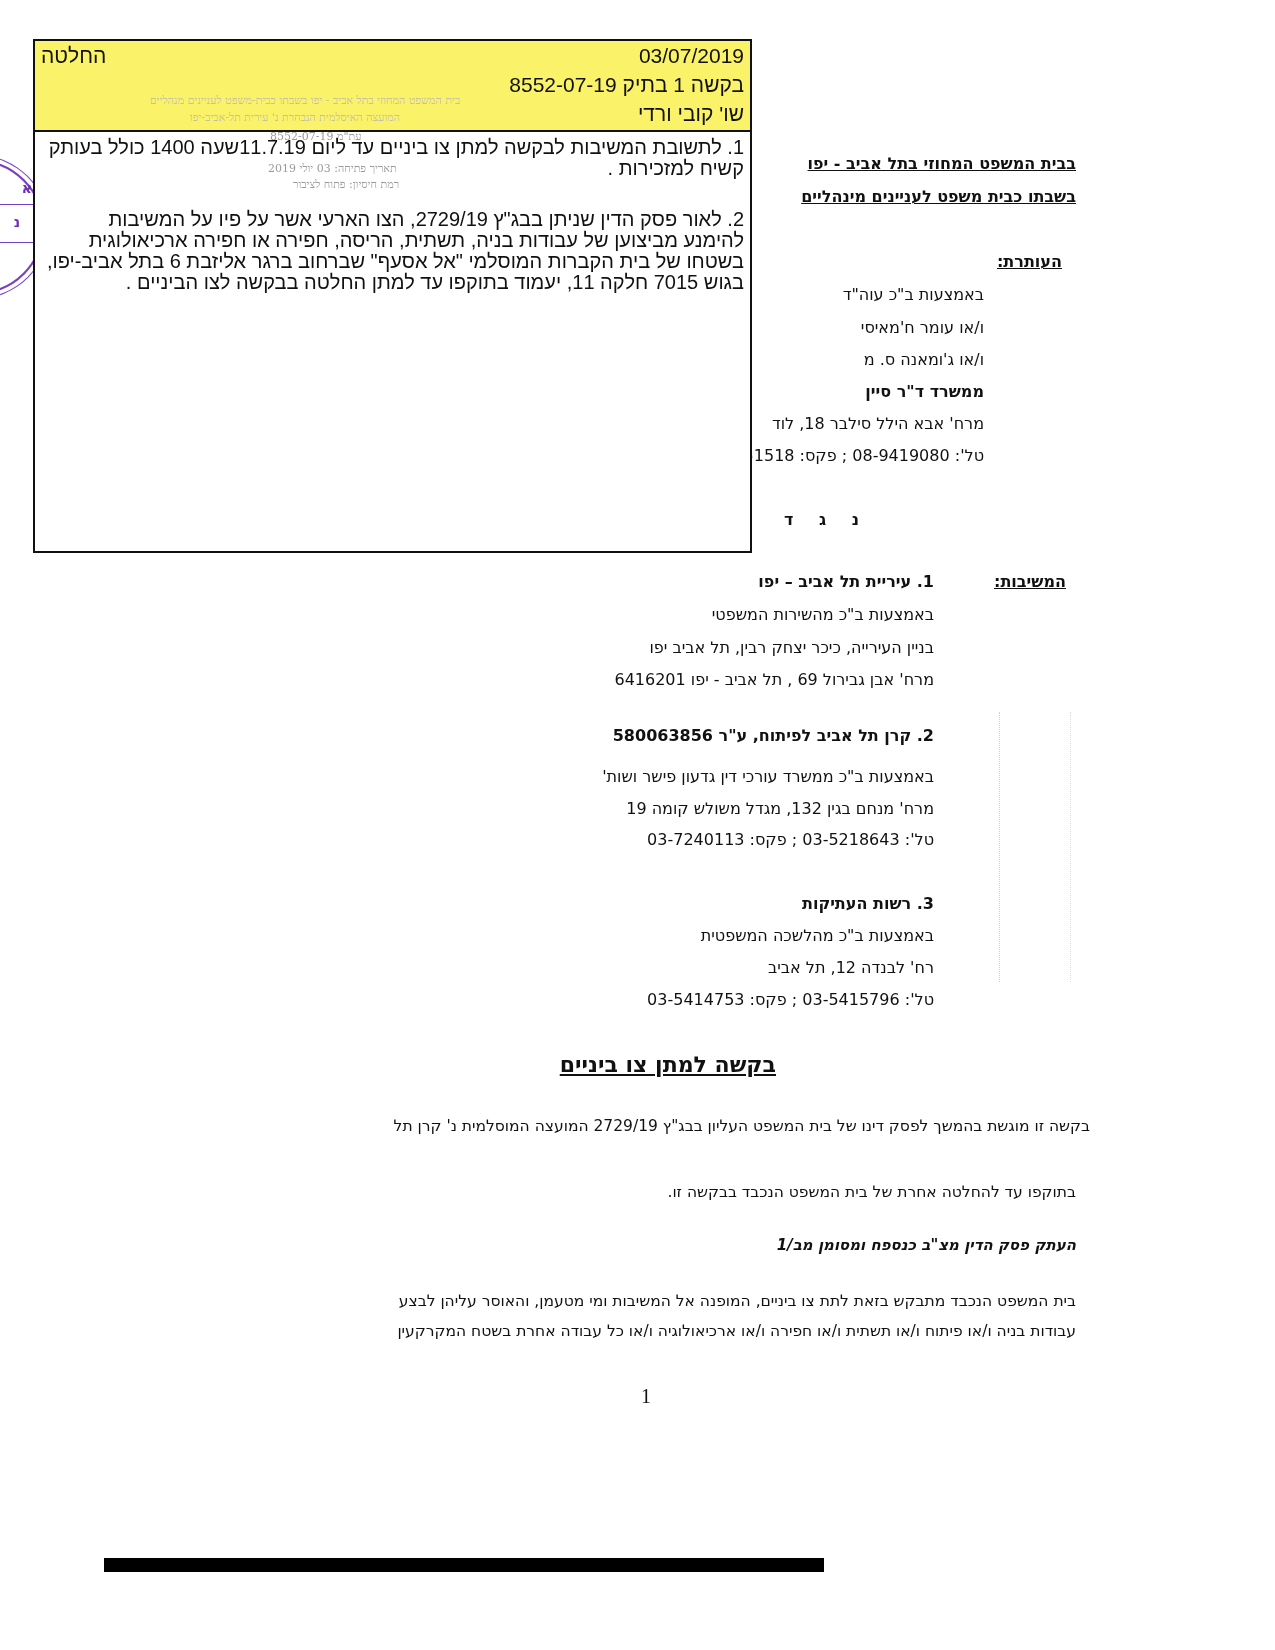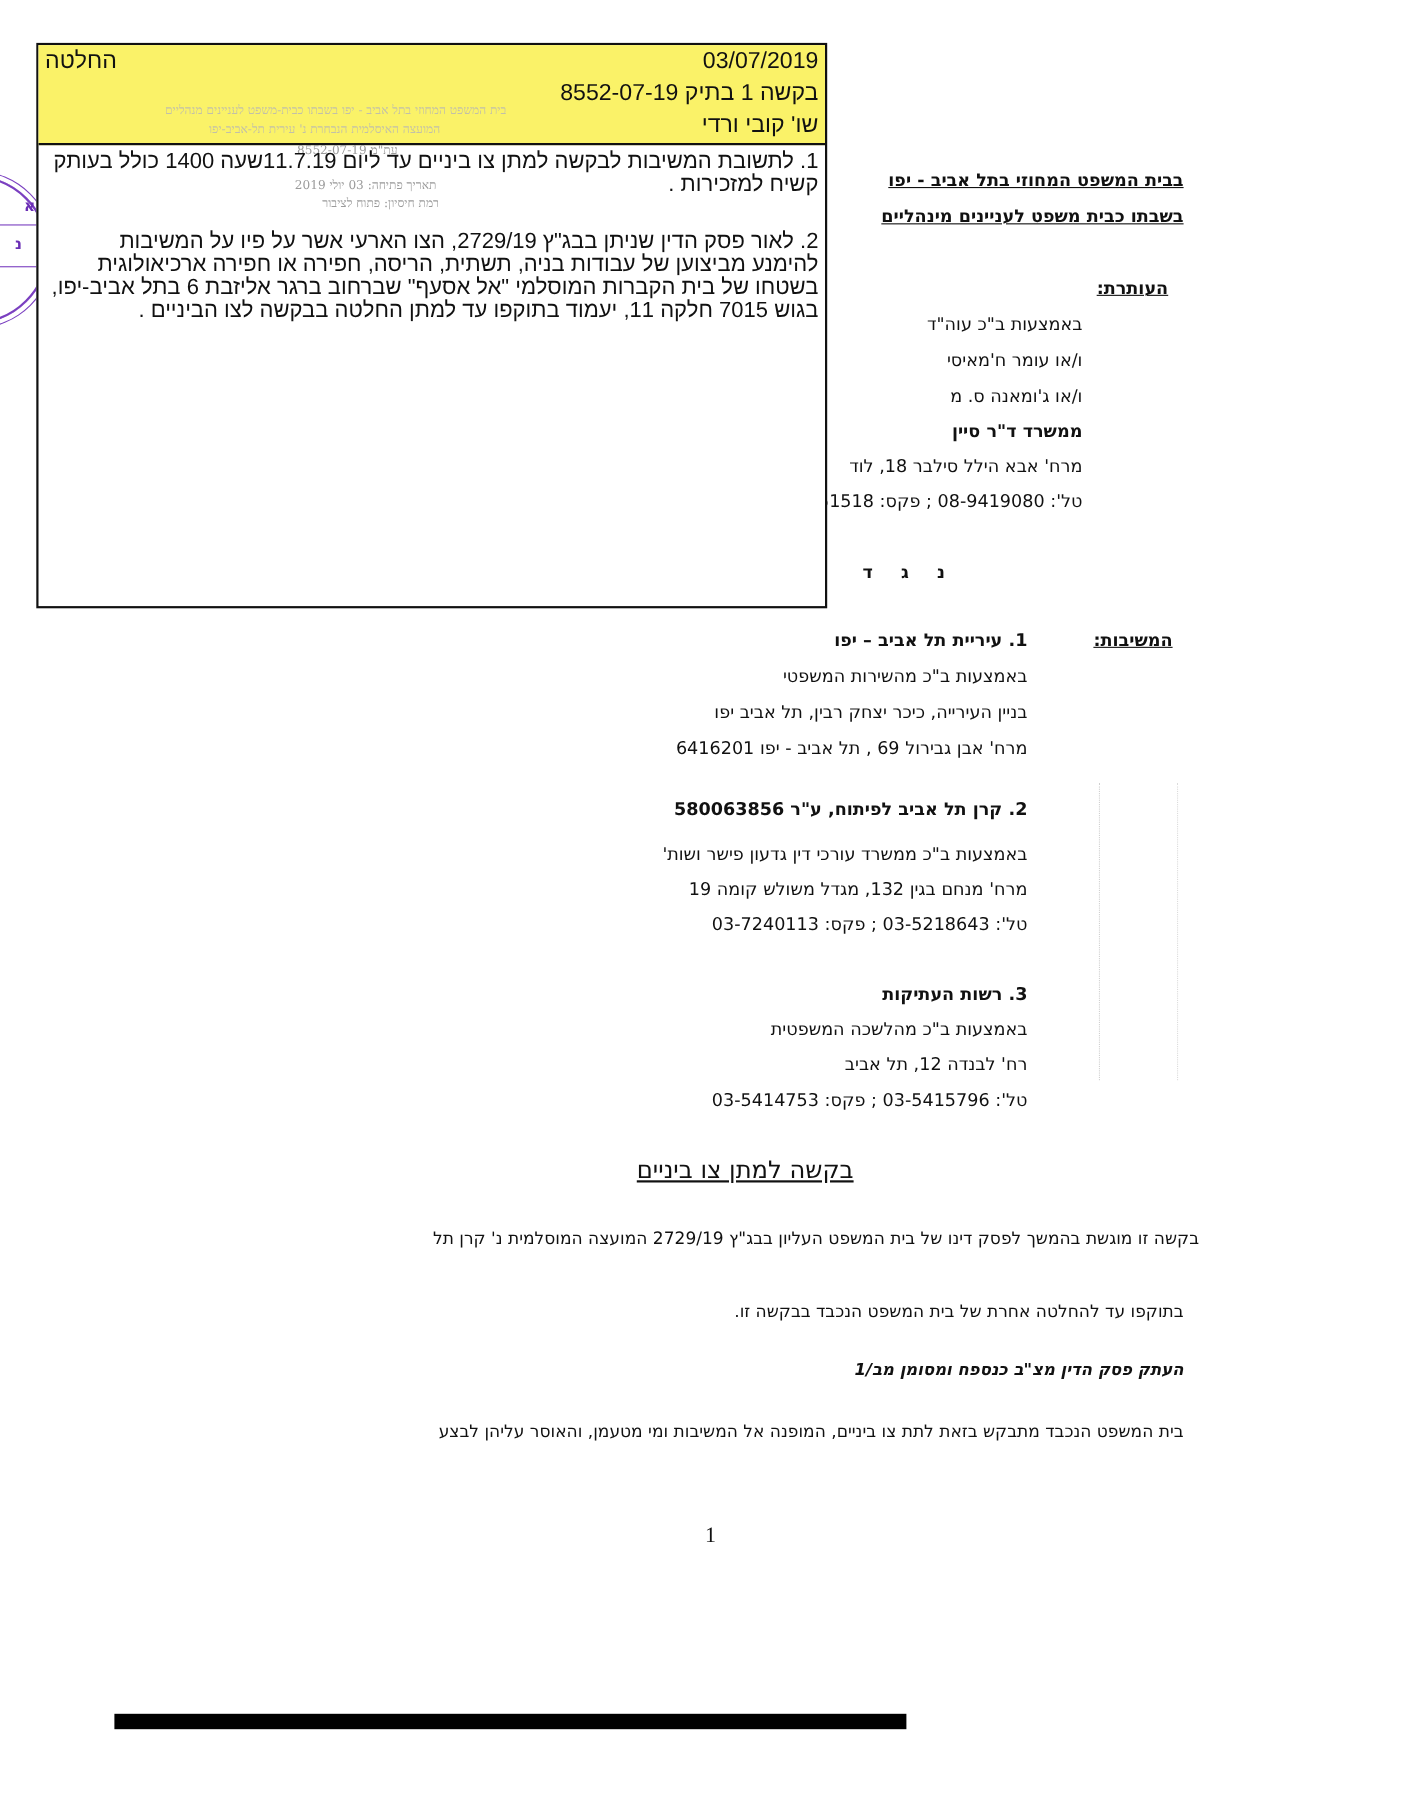--- a/index.html
+++ b/index.html
@@ -23,21 +23,21 @@
   .decision { left:33px; top:39px; width:715px; height:510px; border:2px solid #111; background:#fff; }
   .decision-header { position:absolute; left:0; top:0; width:715px; height:89px; background:#faf268;
                      border-bottom:2px solid #111; }
   .dh-text { position:absolute; font-family:"Liberation Sans", sans-serif; font-size:21px; color:#111; white-space:nowrap; }
   .faint { color:#c2c0a8; font-family:"DejaVu Serif", serif; font-size:11px; position:absolute; white-space:nowrap; direction:rtl; }
   .decision-body { position:absolute; left:0; top:91px; width:715px; height:419px; }
   .para { position:absolute; right:6px; width:700px; direction:rtl; text-align:right;
           font-family:"Liberation Sans", sans-serif; font-size:20px; line-height:21px; color:#111; }
   .faint-body { position:absolute; direction:rtl; color:#9a9a9a; font-family:"DejaVu Serif", serif; font-size:11px; white-space:nowrap; }
 
-  .h-title { font-family:"DejaVu Sans", sans-serif; font-weight:normal; font-size:22px; text-decoration:underline; }
+  .h-title { font-family:"DejaVu Sans", sans-serif; font-weight:bold; font-size:22px; text-decoration:underline; }
   .page-num { font-family:"Liberation Serif", serif; font-size:20px; }
   .bottom-bar { left:60px; top:1558px; width:720px; height:14px; background:#000; }
   .scan-dots { left:955px; top:712px; width:70px; height:270px; border-left:1px dotted #bbb; border-right:1px dotted #ccc; opacity:0.7; }
 </style>
 </head>
 <body>
 
 <div class="abs stamp">
   <span class="stamp-text" style="top:18px;">א</span>
   <div class="stamp-line" style="top:42px;"></div>
@@ -83,20 +83,21 @@
   <div class="abs scan-dots"></div>
 
   <div class="line h-title" style="right:543px; top:1052px;">בקשה למתן צו ביניים</div>
 
   <div class="line" style="right:229px; top:1117px; font-size:15.5px;">בקשה זו מוגשת בהמשך לפסק דינו של בית המשפט העליון בבג"ץ 2729/19 המועצה המוסלמית נ' קרן תל</div>
   <div class="line" style="right:243px; top:1183px; font-size:15.5px;">בתוקפו עד להחלטה אחרת של בית המשפט הנכבד בבקשה זו.</div>
 
   <div class="line b" style="right:243px; top:1236px; font-style:italic; font-size:15px;">העתק פסק הדין מצ"ב כנספח ומסומן מב/1</div>
 
   <div class="line" style="right:243px; top:1292px; font-size:15.5px;">בית המשפט הנכבד מתבקש בזאת לתת צו ביניים, המופנה אל המשיבות ומי מטעמן, והאוסר עליהן לבצע</div>
+  <div class="line" style="right:243px; top:1322px; font-size:15.5px;">עבודות בניה ו/או פיתוח ו/או תשתית ו/או חפירה ו/או ארכיאולוגיה ו/או כל עבודה אחרת בשטח המקרקעין</div>
 
   <div class="line page-num" style="right:668px; top:1385px;">1</div>
 
   <div class="abs bottom-bar"></div>
 </div>
 
 <div class="abs decision">
   <div class="decision-header">
     <span class="dh-text" style="left:6px; top:3px;">החלטה</span>
     <span class="dh-text" style="right:6px; top:3px;">03/07/2019</span>

